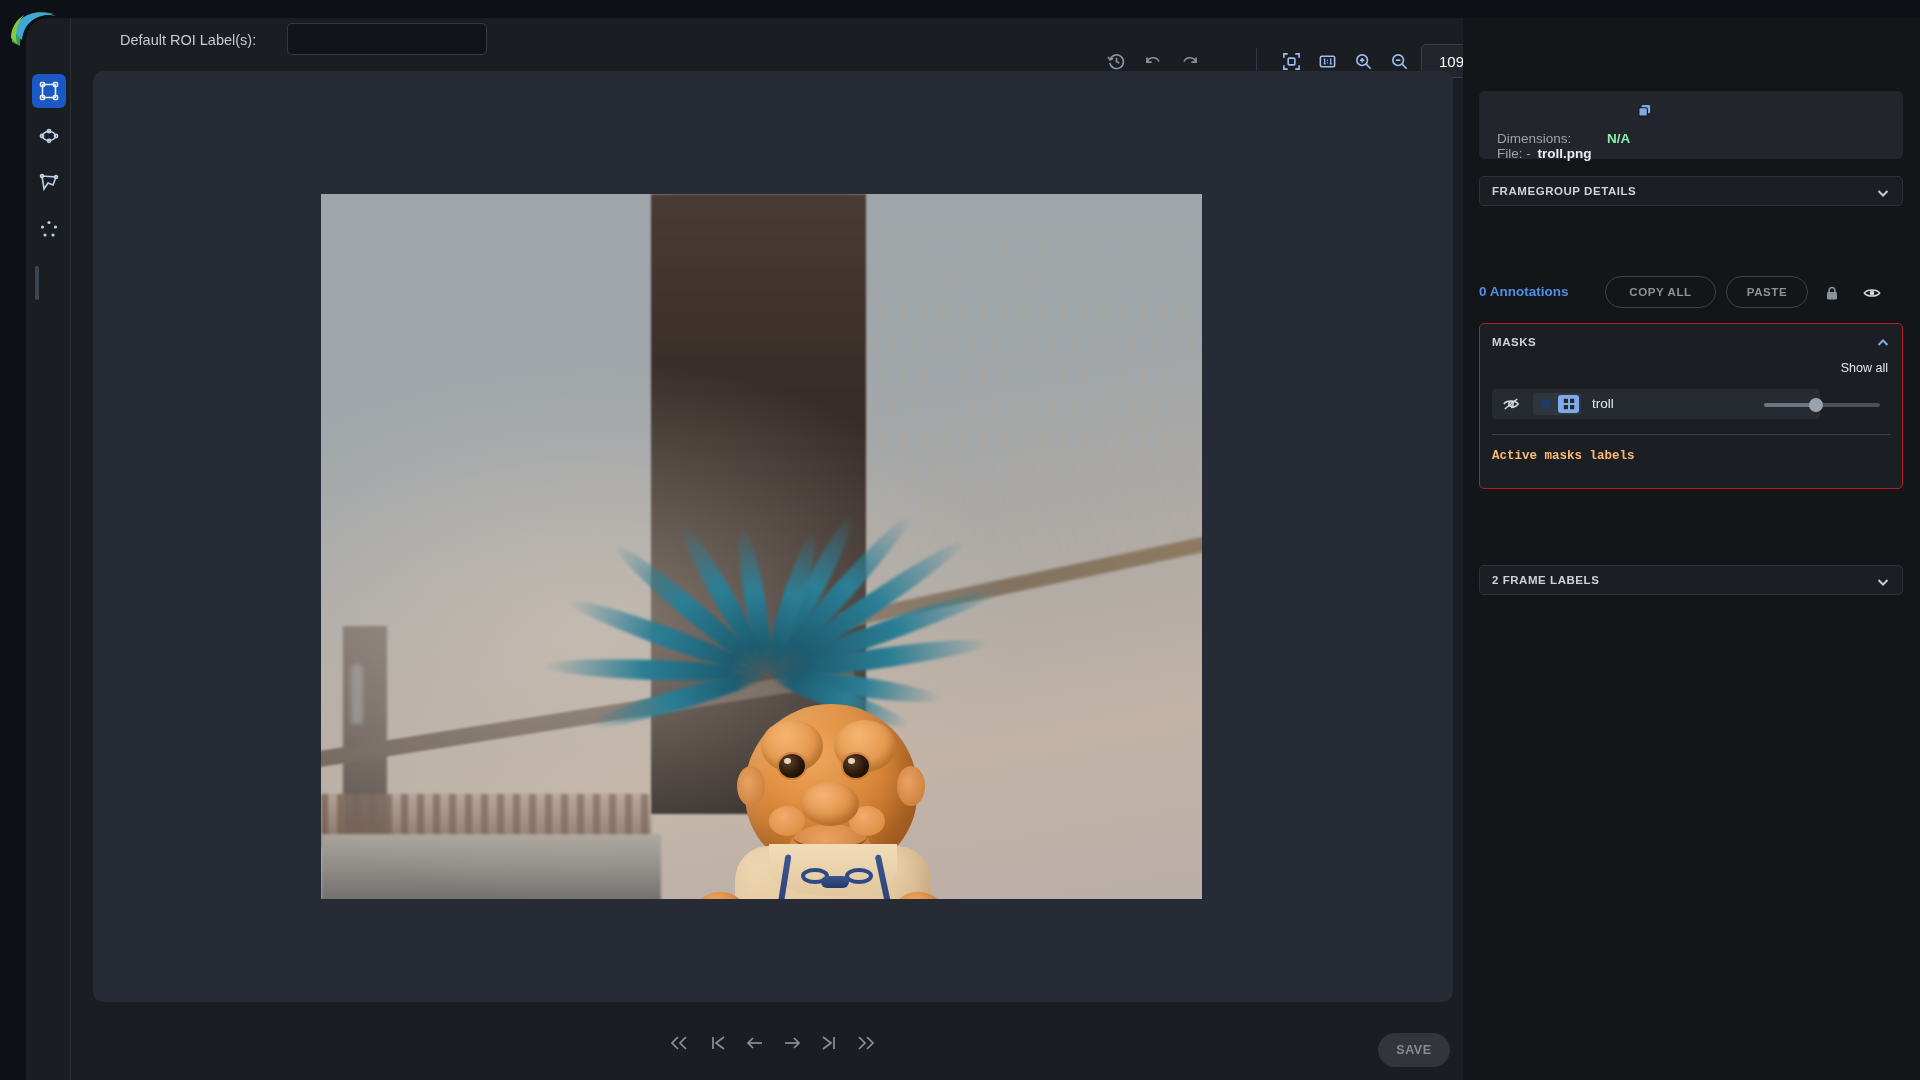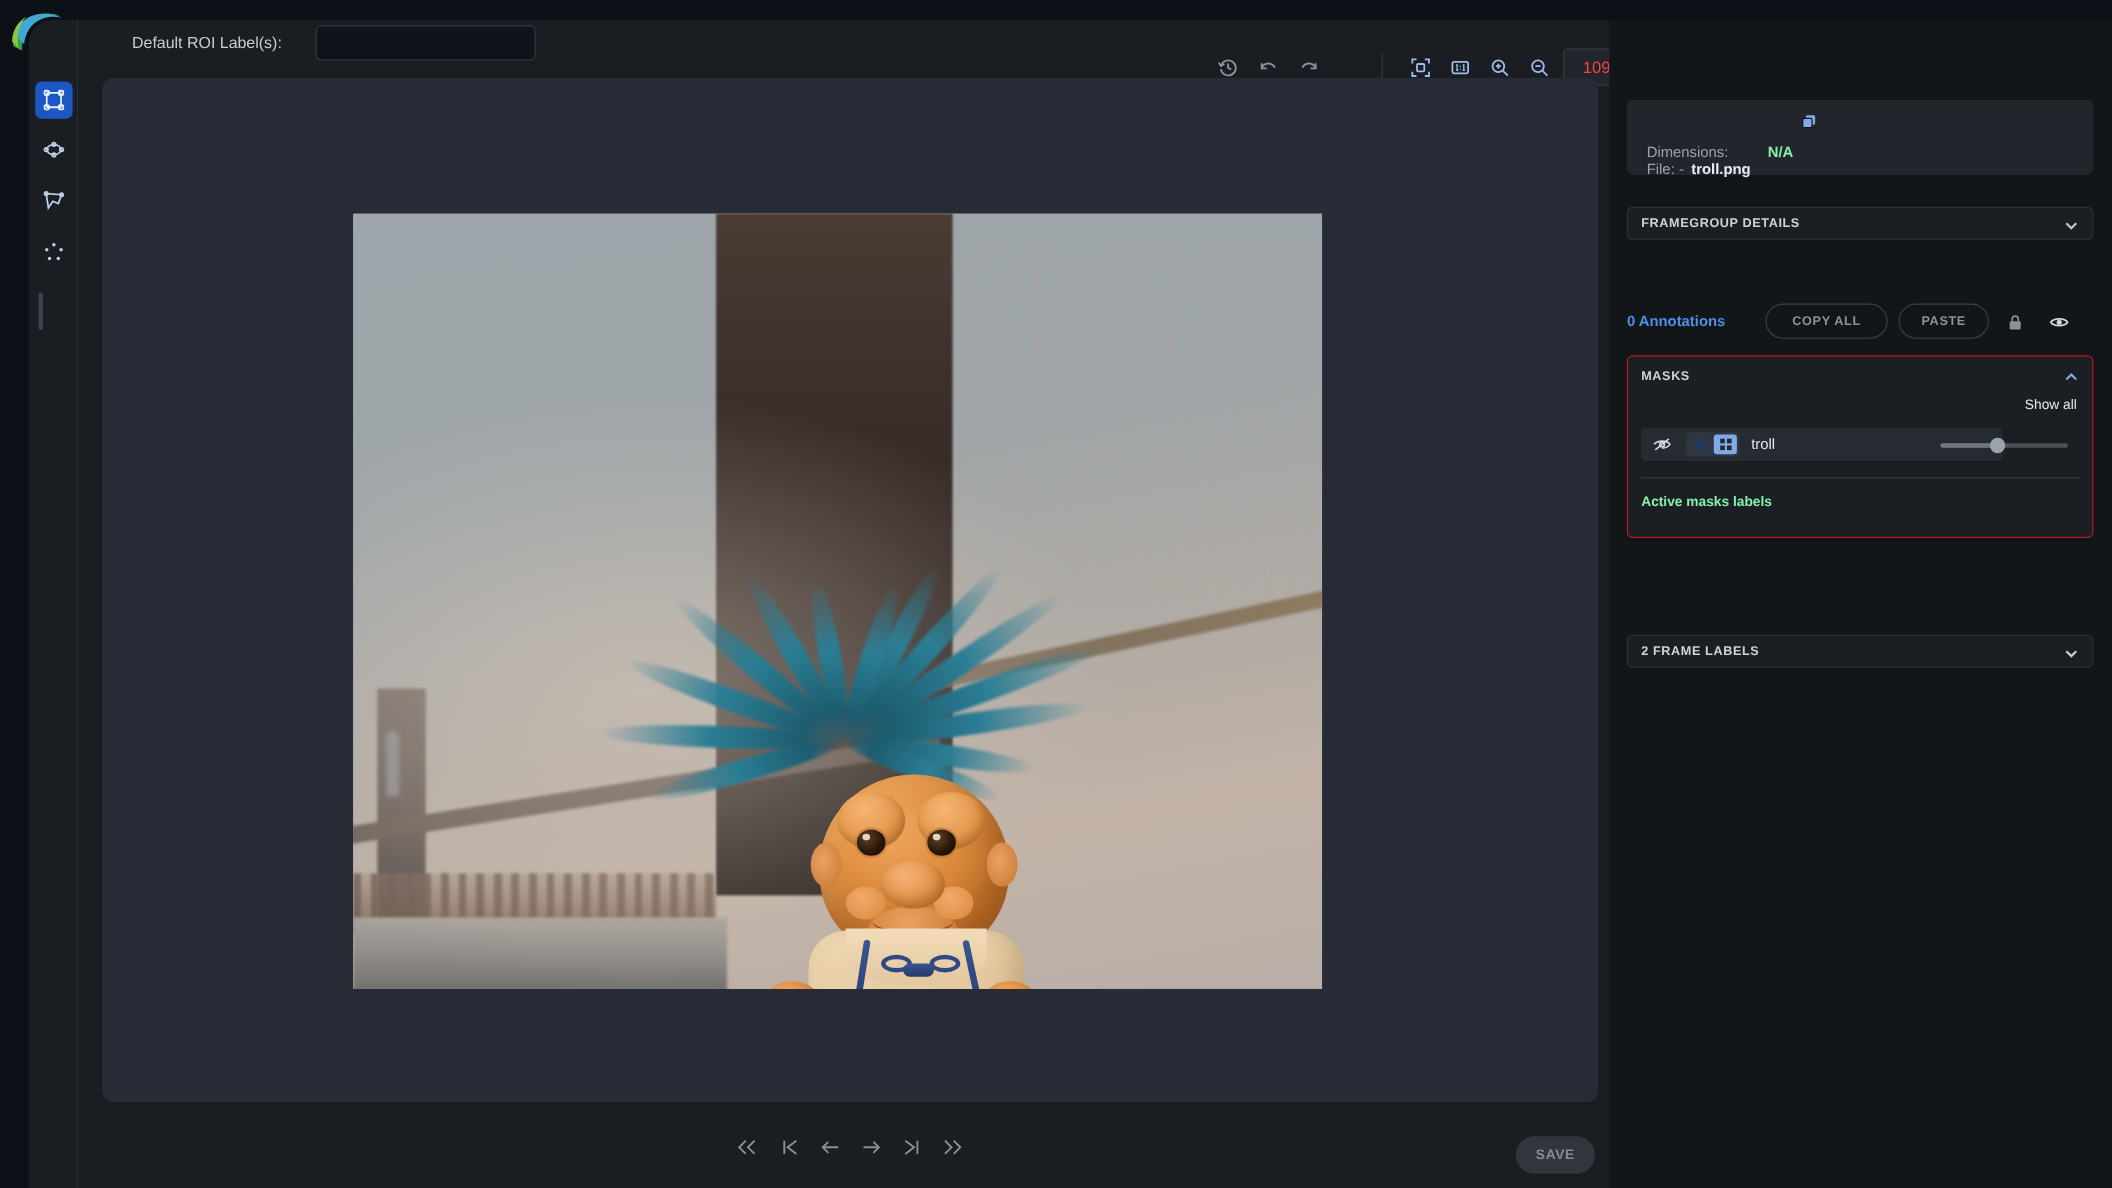--- a/index.html
+++ b/index.html
@@ -85,21 +85,21 @@
   #zoom-box {
     position: absolute; left: 1350px; top: 26px;
     width: 65px; height: 34px;
     background: #22262c;
     border: 1px solid #3a4049;
     border-radius: 5px;
   }
   #zoom-value {
     position: absolute; left: 8px; top: 8px;
     width: 34px; text-align: right;
-    font-size: 15px; color: #ef4444;
+    font-size: 15px; color: #ffffff;
   }
   #zoom-unit {
     position: absolute; left: 46px; top: 9px;
     font-size: 14px; color: #cfd6de;
   }
 
   
   #stage {
     position: absolute; left: 67px; top: 53px;
     width: 1360px; height: 931px;
@@ -333,21 +333,20 @@
   #dims-line { position: absolute; left: 18px; top: 40px; font-size: 13.5px; color: #9aa3ad; }
   #dims-value { color: #86efac; font-weight: bold; margin-left: 32px; }
 
   .section-bar {
     position: absolute; left: 16px;
     width: 424px; height: 30px;
     background: #1b1f24;
     border: 1px solid #2d333b;
     border-radius: 5px;
     cursor: pointer;
-    margin-top: 12px;
   }
   .section-title {
     position: absolute; left: 12px; top: 8px;
     font-size: 11.5px; font-weight: bold; letter-spacing: .55px;
     color: #ccd3da;
   }
   .chev { position: absolute; right: 12px; top: 9px; }
   .chev svg { stroke: #c3cbd4; fill: none; stroke-width: 2; }
 
   #annot-row { position: absolute; left: 0; top: 258px; width: 457px; height: 34px; }
@@ -413,21 +412,21 @@
   #mask-label { position: absolute; left: 100px; top: 7px; font-size: 13.5px; color: #e3e9ef; }
   #mask-slider { position: absolute; left: 272px; top: 14px; width: 116px; height: 4px;
     background: #4a5058; border-radius: 2px; cursor: pointer; }
   #mask-slider-fill { position: absolute; left: 0; top: 0; height: 4px; width: 53px;
     background: #6d7680; border-radius: 2px; }
   #mask-slider-thumb { position: absolute; left: 45px; top: -5px; width: 14px; height: 14px;
     border-radius: 50%; background: #9aa2ab; }
   #mask-divider { position: absolute; left: 12px; top: 110px; width: 399px; height: 1px;
     background: #3a4048; }
   #active-masks-label { position: absolute; left: 12px; top: 125px;
-    font-size: 12.5px; font-weight: bold; color: #86efac; }
+    font-size: 12.5px; font-weight: bold; color: #fdba74; font-family: Liberation Mono, monospace; }
 </style>
 </head>
 <body>
 
 <svg id="app-logo" viewBox="0 0 56 56">
   <path d="M6 40 C6 16 26 6 48 12 C30 12 14 22 14 44 Z" fill="#2f9e4f"></path>
   <path d="M8 30 C12 12 32 6 50 14 C32 10 18 20 16 38 Z" fill="#3ea9d4"></path>
   <path d="M5 36 C5 26 10 18 18 13 C10 22 9 32 11 42 Z" fill="#8dc63f"></path>
 </svg>
 

